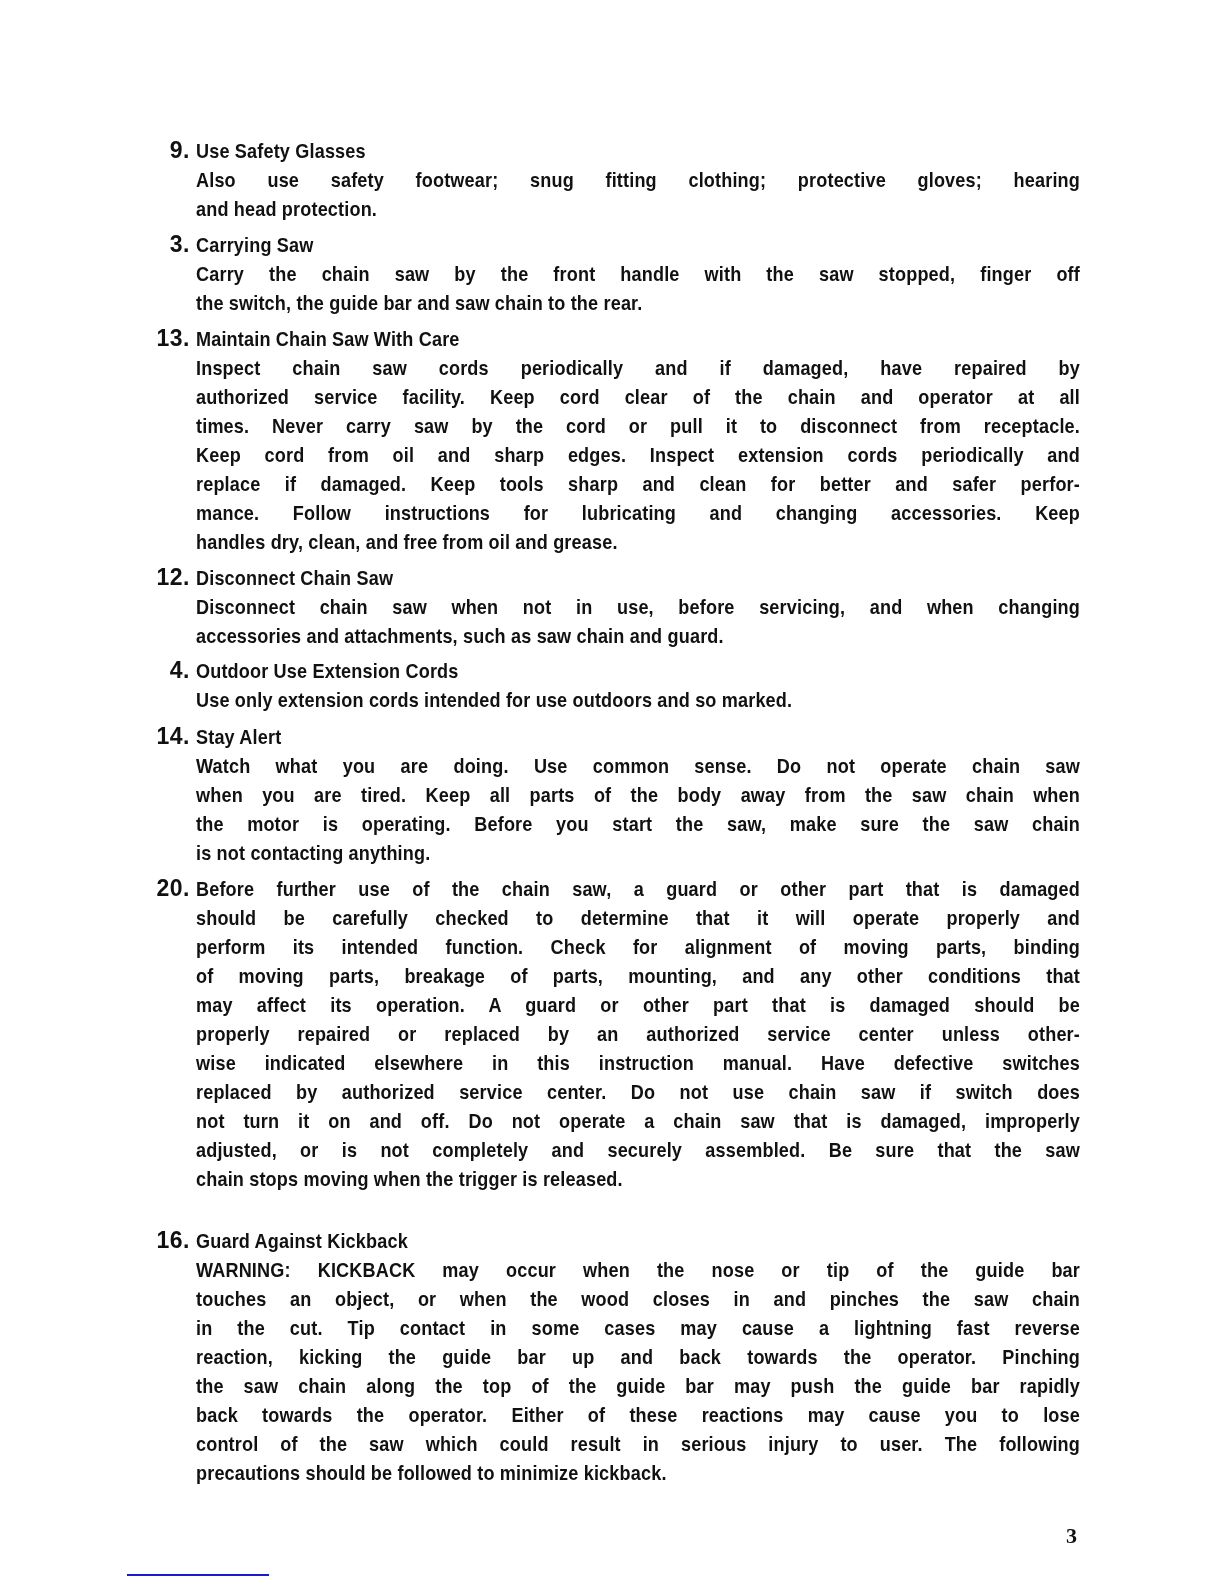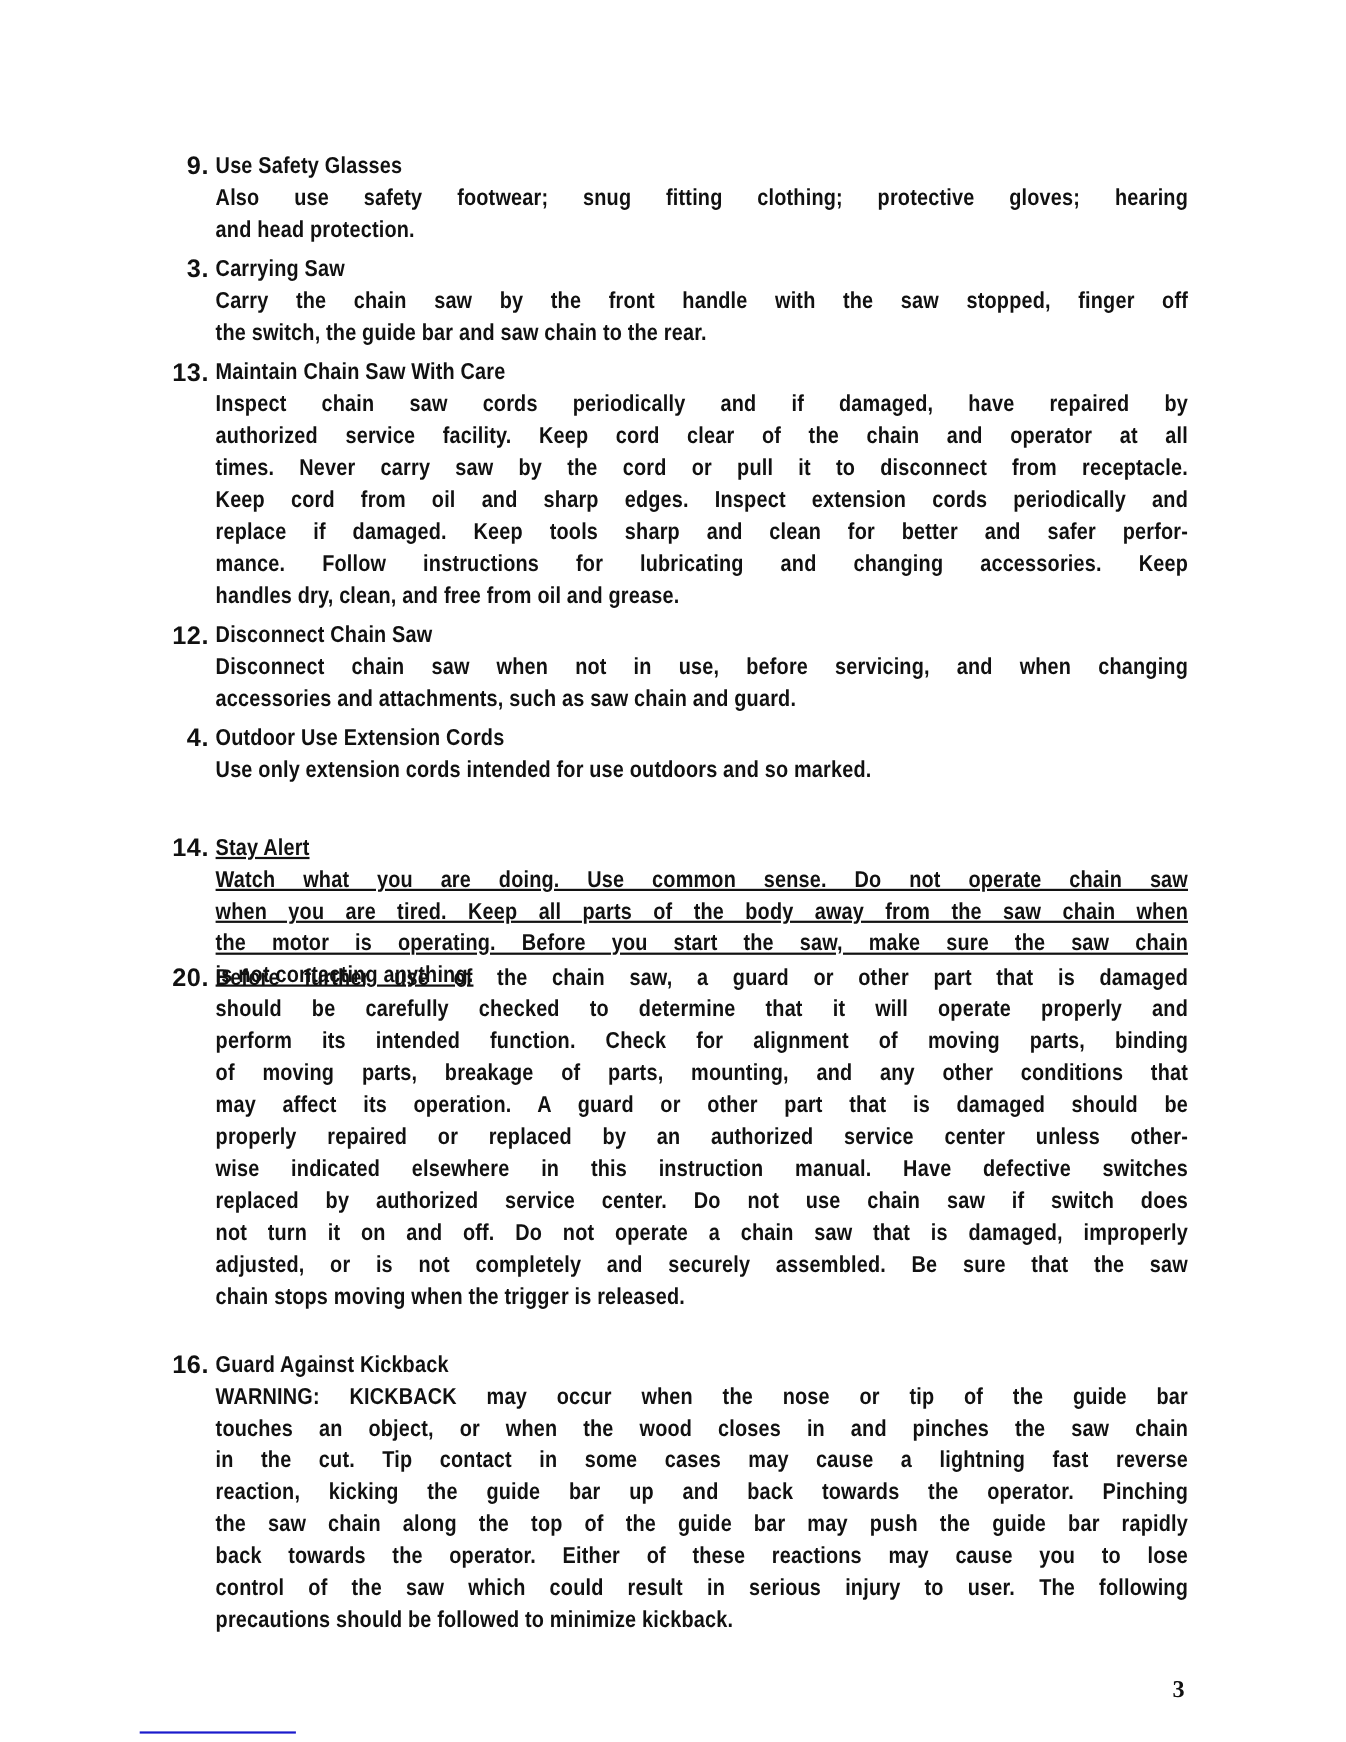--- a/index.html
+++ b/index.html
@@ -94,21 +94,21 @@
   <div class="item" style="top:656px;">
     <div class="num">4.</div>
     <div class="heading">
         <span class="line">Outdoor Use Extension Cords</span>
       </div>
     <div class="body">
       <span class="line last">Use only extension cords intended for use outdoors and so marked.</span>
     </div>
   </div>
 
-  <div class="item" style="top:756px;text-decoration:underline;">
+  <div class="item" style="top:722px;">
     <div class="num">14.</div>
     <div class="heading">
         <span class="line">Stay Alert</span>
       </div>
     <div class="body">
       <span class="line">Watch what you are doing. Use common sense. Do not operate chain saw</span>
       <span class="line">when you are tired. Keep all parts of the body away from the saw chain when</span>
       <span class="line">the motor is operating. Before you start the saw, make sure the saw chain</span>
       <span class="line last">is not contacting anything.</span>
     </div>

